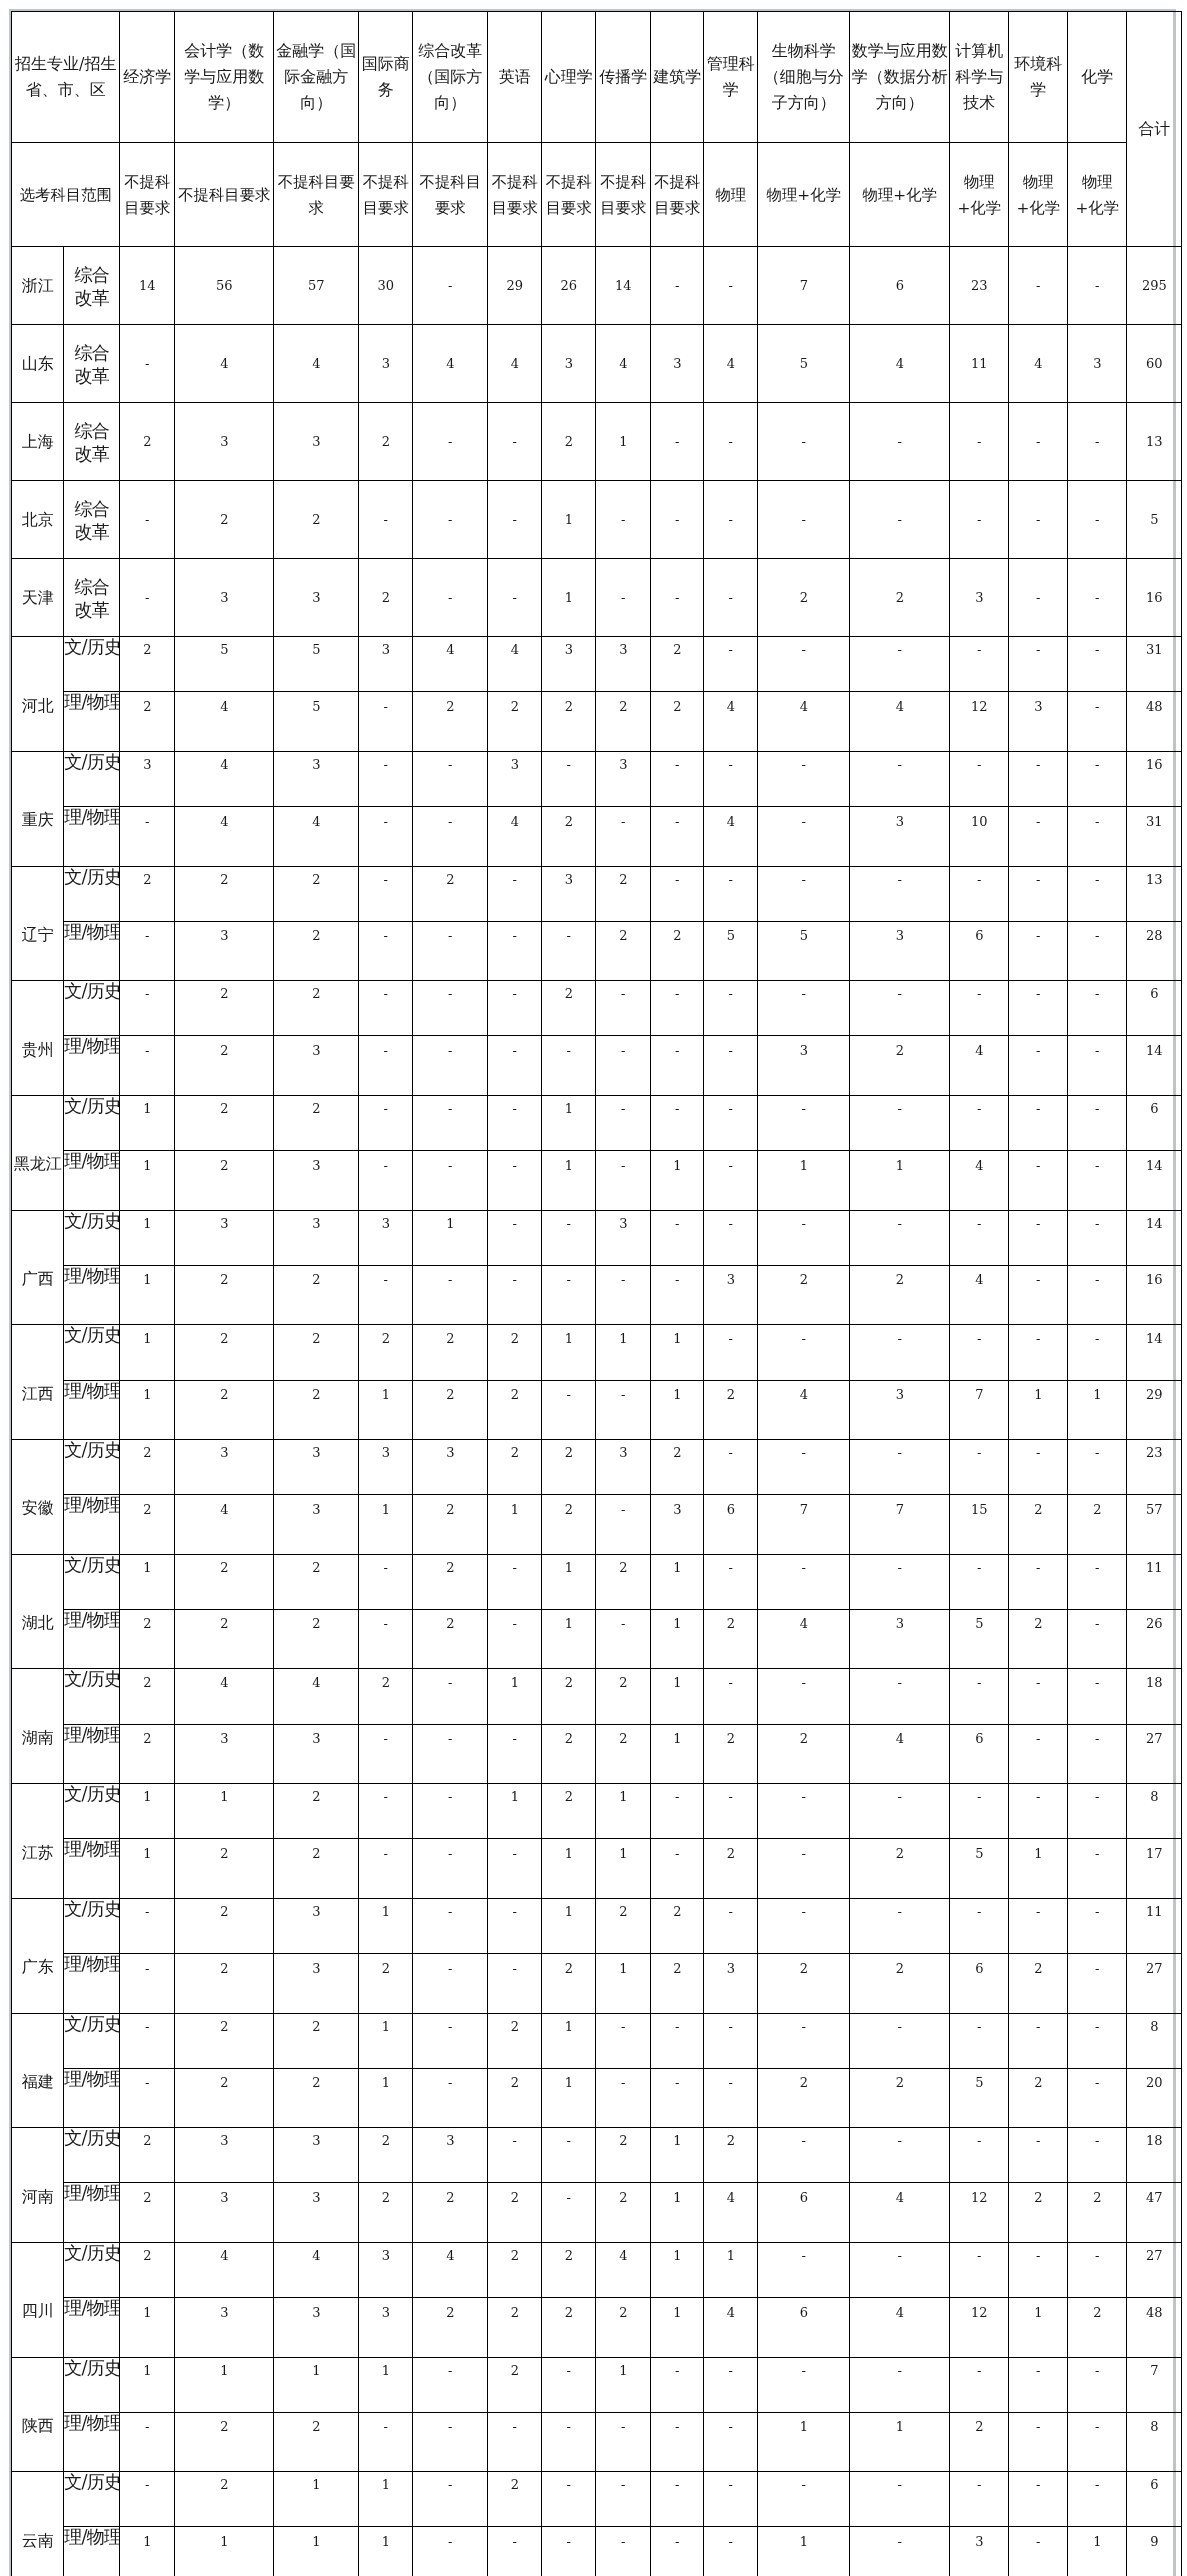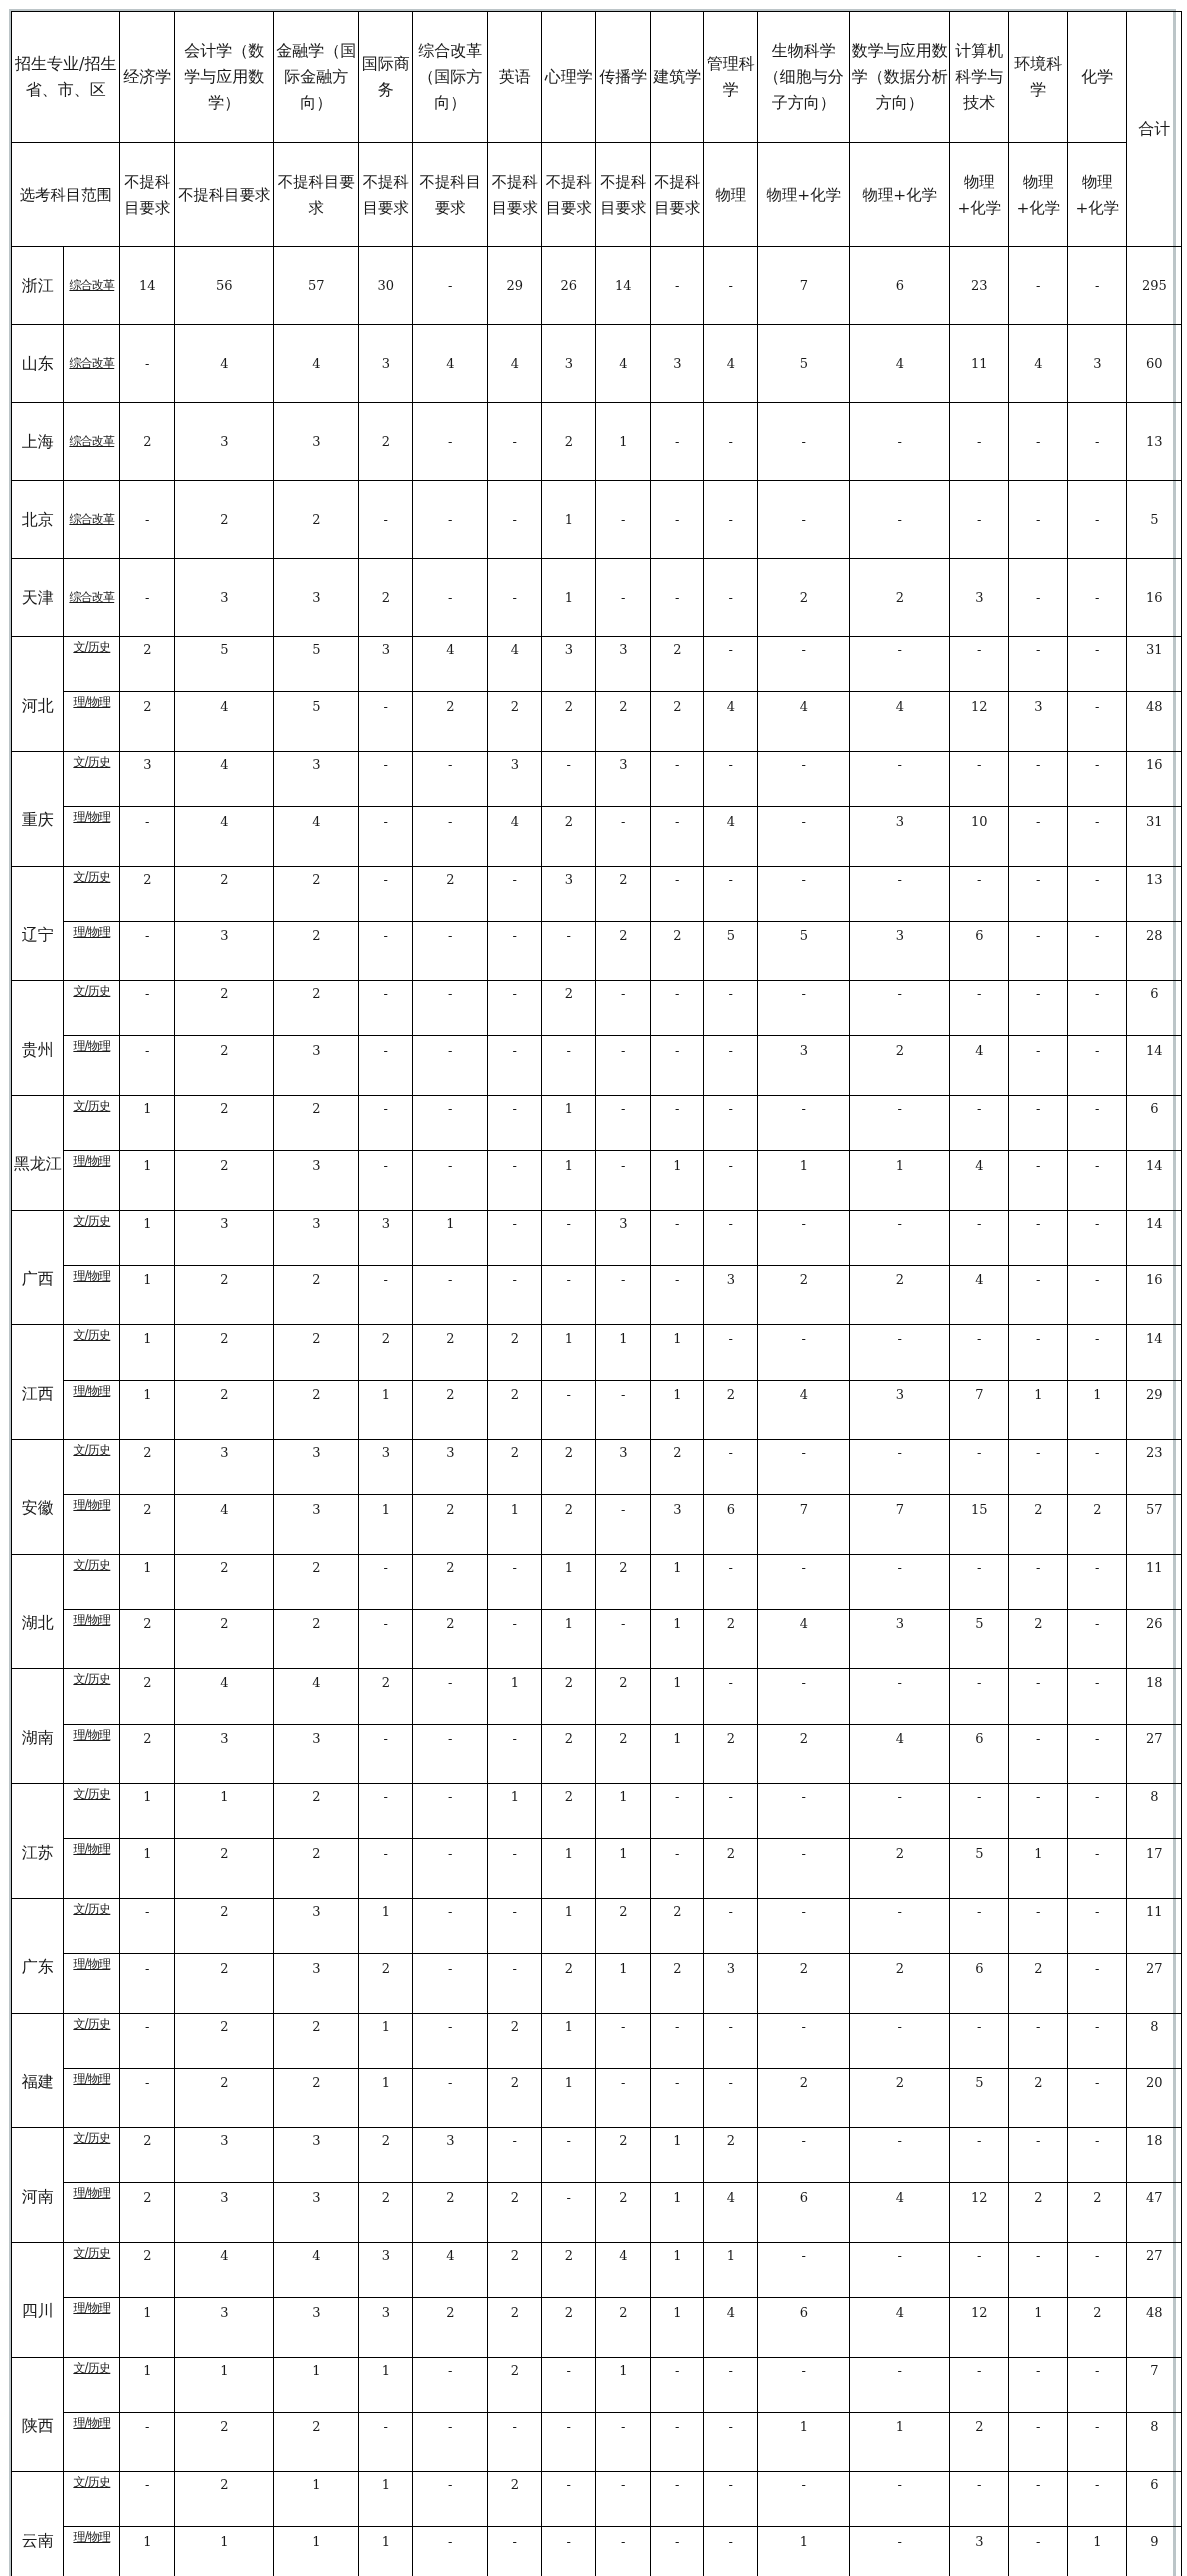--- a/index.html
+++ b/index.html
@@ -6,21 +6,21 @@
   body { width:1188px; height:2576px; position:relative; font-family:"DejaVu Serif","Liberation Serif",serif; color:#1a1a1a; }
   .frame { position:absolute; left:9.3px; top:9.3px; width:1162px; border:2.3px solid #bcc5c8; border-right:3.1px solid #bcc5c8; border-bottom:3.9px solid #bcc5c8; background:#fff; }
   table { border-collapse:collapse; table-layout:fixed; width:1162px; }
   td { border:0.8px solid #000; text-align:center; vertical-align:middle; padding:0 1.5px; font-size:13px; line-height:20px; overflow:hidden; }
   .hdr1 td { height:130px; font-size:16px; line-height:26px; }
   .hdr2 td { height:103px; font-size:15.4px; line-height:26px; }
   .single td { height:77px; }
   .rowA td { height:51px; vertical-align:top; padding-top:3.1px; }
   .rowB td { height:54px; vertical-align:top; padding-top:4.6px; }
   td.prov { font-size:16px; }
-  td.track { font-size:12px; padding:0; white-space:nowrap; letter-spacing:-0.8px;text-decoration:underline; }
+  td.track { font-size:18px; padding:0; white-space:nowrap; letter-spacing:-0.8px; }
   td.prov-rs { vertical-align:middle; padding-top:23px; }
   .group-top td { border-top:1.5px solid #000; }
   .rowB td { border-bottom:1.5px solid #000; }
 </style>
 </head>
 <body>
 
 <div class="frame">
 <table id="tbl">
   <colgroup>

